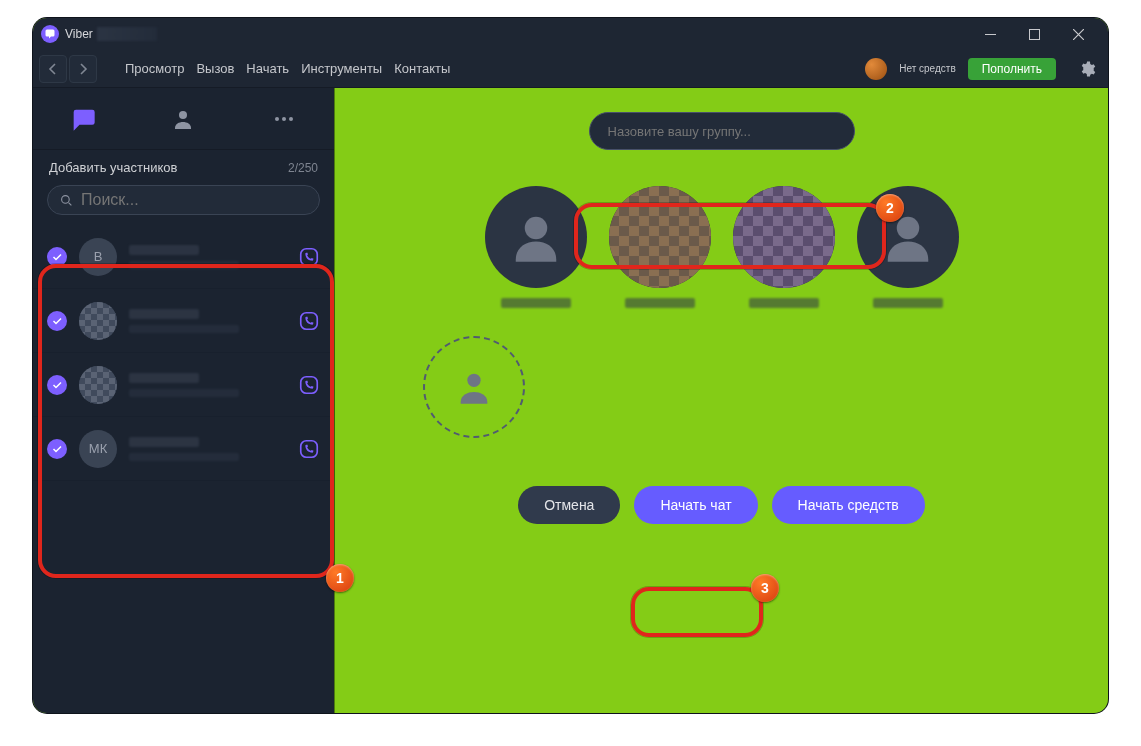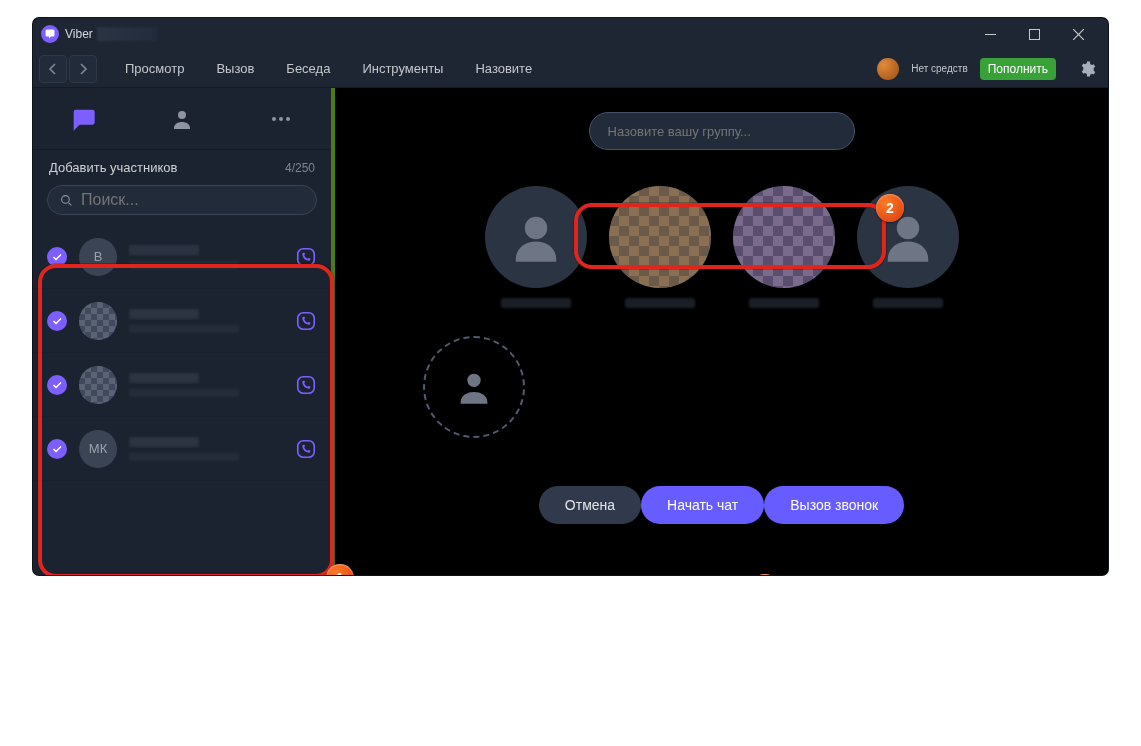--- a/index.html
+++ b/index.html
@@ -1,40 +1,40 @@
 <!DOCTYPE html>
 <html><head>
 <meta charset="utf-8">
 <style>
   * { box-sizing: border-box; margin: 0; padding: 0; }
   body { background: #fff; font-family: -apple-system, "Segoe UI", Arial, sans-serif; font-size: 13px; color: #cfd0d4; }
   .frame { position: relative; width: 1141px; height: 746px; margin: 0 auto; padding: 18px; }
-  .window { position: relative; width: 1075px; height: 557px; margin: 0 auto; background: #000000; border-radius: 6px; overflow: hidden; box-shadow: 0 0 0 1px #0e131b; }
+  .window { position: relative; width: 1075px; height: 695px; margin: 0 auto; background: #84cc16; border-radius: 14px; overflow: hidden; box-shadow: 0 0 0 1px #0e131b; }
   
   .titlebar { height: 32px; display: flex; align-items: center; padding: 0 8px; background: #1e2633; }
   .titlebar .app-icon { width: 18px; height: 18px; border-radius: 50%; background: #7d5fff; display: inline-flex; align-items: center; justify-content: center; margin-right: 6px;}
   .titlebar .app-icon svg { width: 12px; height: 12px; }
   .titlebar .title { color: #d7d8dc; font-size: 12px; }
   .titlebar .blur { display:inline-block; width:60px; height:14px; background: linear-gradient(90deg,#2b3443,#232c3a); margin-left:4px; filter: blur(1px); }
   .win-controls { margin-left: auto; display: flex; }
   .win-btn { width: 44px; height: 32px; display:flex; align-items:center; justify-content:center; color:#c7c8cc;}
   
   .menubar { height: 38px; display:flex; align-items:center; padding: 0 6px; background:#1e2633; border-bottom: 1px solid #151b26; }
   .nav-arrows { display:flex; gap:2px; margin-right:28px;}
   .nav-arrow { width:28px; height:28px; border:1px solid #2e3846; border-radius:4px; display:flex; align-items:center; justify-content:center; background:#222b39; color:#808793;}
-  .menus { display:flex; gap:32px; }
+  .menus { display:flex; gap:12px; }
   .menu-item { color:#c5c7cc; font-size:13px; cursor:pointer;}
   .menubar .right { margin-left:auto; display:flex; align-items:center; gap:12px;}
   .avatar-sm { width:22px; height:22px; border-radius:50%; background: radial-gradient(circle at 30% 30%, #e28a3a, #9a4f12); }
   .balance { color:#c5c7cc; font-size:10px;}
-  .topup { padding:4px 8px; background:#38a238; color:#fff; border-radius:4px; font-size:12px;}
+  .topup { padding:4px 14px; background:#38a238; color:#fff; border-radius:4px; font-size:12px;}
   .gear { width:30px; height:30px; display:flex; align-items:center; justify-content:center; color:#a8adb8; margin-left:4px;}
   
   .body { display:flex; height: calc(100% - 70px); }
-  .sidebar { width: 302px; border-right:4px solid #4d7c0f; display:flex; flex-direction:column; background:#1b2330;}
+  .sidebar { width: 302px; border-right:1px solid #4d7c0f; display:flex; flex-direction:column; background:#1b2330;}
   .side-tabs { height:62px; display:flex; align-items:center; justify-content:space-around; border-bottom:1px solid #151b26;}
   .side-tab { width:38px; height:38px; display:flex; align-items:center; justify-content:center; color:#8e94a2;}
   .side-tab.active { color:#7d5fff;}
   .side-header { display:flex; align-items:center; justify-content:space-between; padding:10px 16px 6px; color:#cfd1d5; font-size:13px;}
   .side-header .count { color:#7e8490; font-size:12px;}
   .search-wrap { padding: 4px 14px 10px; }
   .search { display:flex; align-items:center; gap:8px; height:30px; border:1px solid #3a4454; border-radius:16px; padding:0 12px; background:#222b39;}
   .search input { flex:1; background:transparent; border:none; outline:none; color:#cfd1d5; font-size:16px;}
   .contacts { flex:1; overflow:hidden;}
   .contact { height:64px; display:flex; align-items:center; padding:0 14px; border-bottom:1px solid #18202d; gap:12px; position:relative;}
@@ -52,21 +52,21 @@
   .group-name { width:266px; height:38px; border:1px solid #47506a; border-radius:20px; display:flex; align-items:center; padding:0 18px; background:#222b39;}
   .group-name input { flex:1; background:transparent; border:none; outline:none; color:#cfd1d5; font-size:13px;}
   .avatars-row { margin-top:36px; display:flex; gap:22px;}
   .avatar-tile { width:102px; display:flex; flex-direction:column; align-items:center; gap:10px;}
   .avatar-lg { width:102px; height:102px; border-radius:50%; overflow:hidden; background:#2b3443; display:flex; align-items:center; justify-content:center;}
   .avatar-lg .person { color:#6e7585; }
   .avatar-lg .pixl { width:100%; height:100%; background: repeating-conic-gradient(#6b5a4a 0 25%, #8a6f52 0 50%) 0 0/20px 20px; filter: blur(0.5px);}
   .avatar-lg .pixl.b { background: repeating-conic-gradient(#7a6a8b 0 25%, #5b4d6e 0 50%) 0 0/20px 20px;}
   .tile-label { width:70px; height:10px; background:#303848; border-radius:2px; opacity:.55; filter:blur(1px);}
   .add-circle { margin-top:28px; width:102px; height:102px; border-radius:50%; border:2px dashed #515b71; display:flex; align-items:center; justify-content:center; align-self:flex-start; margin-left:88px; color:#6e7585;}
-  .actions { margin-top:48px; display:flex; gap:0; align-items:center;}
+  .actions { margin-top:48px; display:flex; gap:14px; align-items:center;}
   .btn { height:38px; padding:0 26px; border-radius:20px; display:flex; align-items:center; font-size:14px; cursor:pointer; border:none;}
   .btn-ghost { background:#303a4c; color:#e3e4e8;}
   .btn-primary { background:#665cff; color:#fff;}
   
   .hl { position:absolute; border:4px solid #e0261c; border-radius:18px; pointer-events:none; box-shadow: 0 0 0 1px rgba(0,0,0,.2);}
   .hl1 { left:5px; top:246px; width:296px; height:314px;}
   .hl2 { left:541px; top:185px; width:312px; height:66px;}
   .hl3 { left:598px; top:569px; width:132px; height:50px;}
   .badge { position:absolute; width:28px; height:28px; border-radius:50%; background: radial-gradient(circle at 35% 30%, #ff7a26, #d63a0e); color:#fff; display:flex; align-items:center; justify-content:center; font-weight:700; font-size:14px; box-shadow: 0 1px 2px rgba(0,0,0,.5), inset 0 1px 2px rgba(255,255,255,.4);}
   .b1 { left:293px; top:546px;}
@@ -116,23 +116,23 @@
           </div>
         <div class="nav-arrow">
             <svg width="10" height="12" viewBox="0 0 10 12">
               <path d="M3 1 L8 6 L3 11" fill="none" stroke="currentColor" stroke-width="1.6"></path>
             </svg>
           </div>
       </div>
       <div class="menus">
         <span class="menu-item">Просмотр</span>
         <span class="menu-item">Вызов</span>
-        <span class="menu-item">Беседа</span>
+        <span class="menu-item">Начать</span>
         <span class="menu-item">Инструменты</span>
-        <span class="menu-item">Назовите</span>
+        <span class="menu-item">Контакты</span>
       </div>
       <div class="right">
         <span class="avatar-sm"></span>
         <span class="balance">Нет средств</span>
         <span class="topup">Пополнить</span>
         <span class="gear">
           <svg width="18" height="18" viewBox="0 0 24 24" fill="currentColor">
               <path d="M12 8a4 4 0 1 0 0 8 4 4 0 0 0 0-8zm9 4a7.9 7.9 0 0 0-.1-1.3l2.1-1.6-2-3.4-2.5 1a8 8 0 0 0-2.2-1.3L16 2h-4l-.3 2.4a8 8 0 0 0-2.2 1.3l-2.5-1-2 3.4 2.1 1.6A7.9 7.9 0 0 0 7 12c0 .4 0 .9.1 1.3L5 14.9l2 3.4 2.5-1c.7.5 1.4 1 2.2 1.3L12 22h4l.3-2.4a8 8 0 0 0 2.2-1.3l2.5 1 2-3.4-2.1-1.6c.1-.4.1-.9.1-1.3z"></path>
             </svg>
         </span>
@@ -157,21 +157,21 @@
           <div class="side-tab">
             <svg width="24" height="24" viewBox="0 0 24 24" fill="currentColor">
                 <circle cx="5" cy="12" r="2"></circle>
                 <circle cx="12" cy="12" r="2"></circle>
                 <circle cx="19" cy="12" r="2"></circle>
               </svg>
           </div>
         </div>
         <div class="side-header">
           <span>Добавить участников</span>
-          <span class="count">4/250</span>
+          <span class="count">2/250</span>
         </div>
         <div class="search-wrap">
           <div class="search">
             <svg width="13" height="13" viewBox="0 0 24 24" fill="none" stroke="#8e94a2" stroke-width="2">
                 <circle cx="10" cy="10" r="7"></circle>
                 <path d="m21 21-5.2-5.2"></path>
               </svg>
             <input type="text" placeholder="Поиск..." style="">
           </div>
         </div>
@@ -305,21 +305,21 @@
         <div class="add-circle">
           <svg width="40" height="40" viewBox="0 0 24 24" fill="currentColor">
               <circle cx="12" cy="8" r="4"></circle>
               <path d="M4 21c0-4 4-6 8-6s8 2 8 6v1H4z"></path>
             </svg>
         </div>
 
         <div class="actions">
           <button class="btn btn-ghost">Отмена</button>
           <button class="btn btn-primary">Начать чат</button>
-          <button class="btn btn-primary">Вызов звонок</button>
+          <button class="btn btn-primary">Начать средств</button>
         </div>
       </div>
     </div>
 
     <div class="hl hl1"></div>
     <div class="hl hl2"></div>
     <div class="hl hl3"></div>
     <div class="badge b1">1</div>
     <div class="badge b2">2</div>
     <div class="badge b3">3</div>

